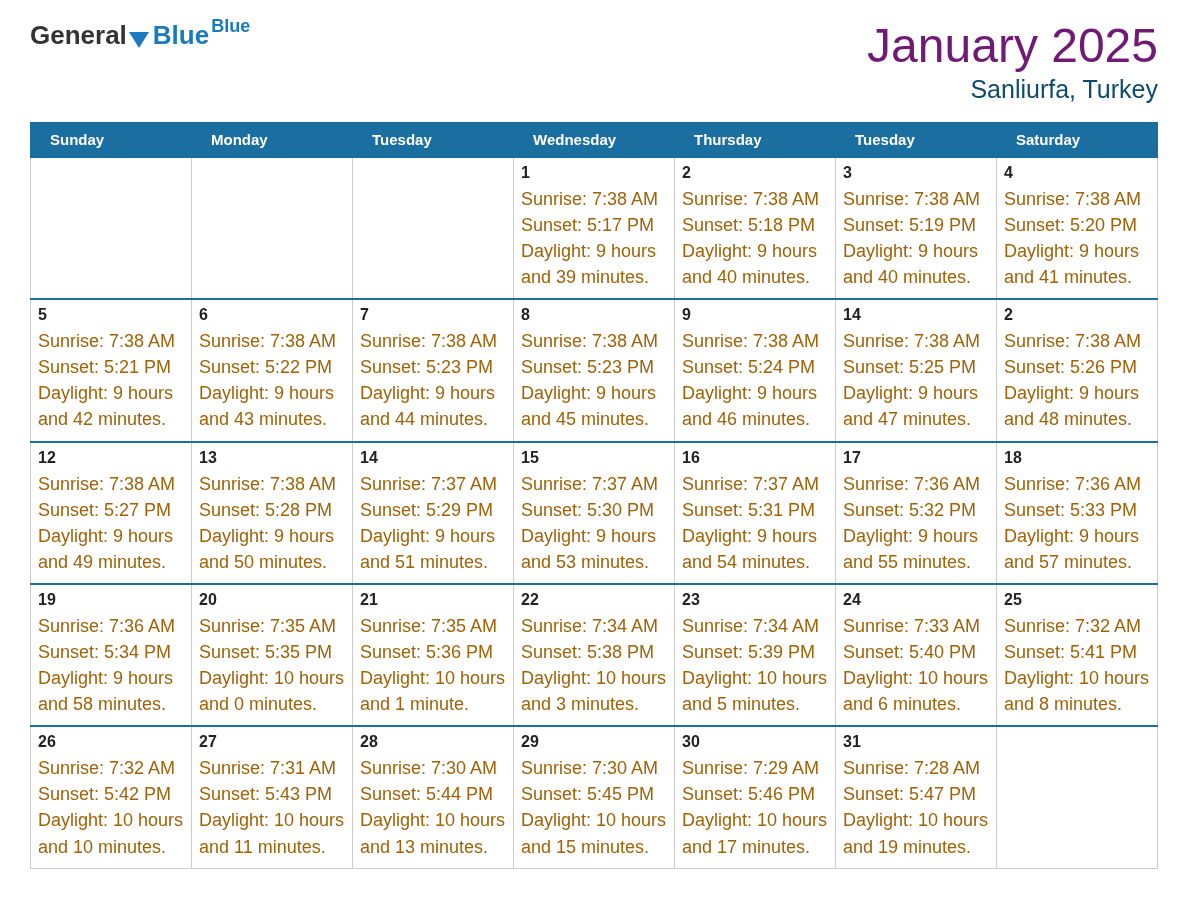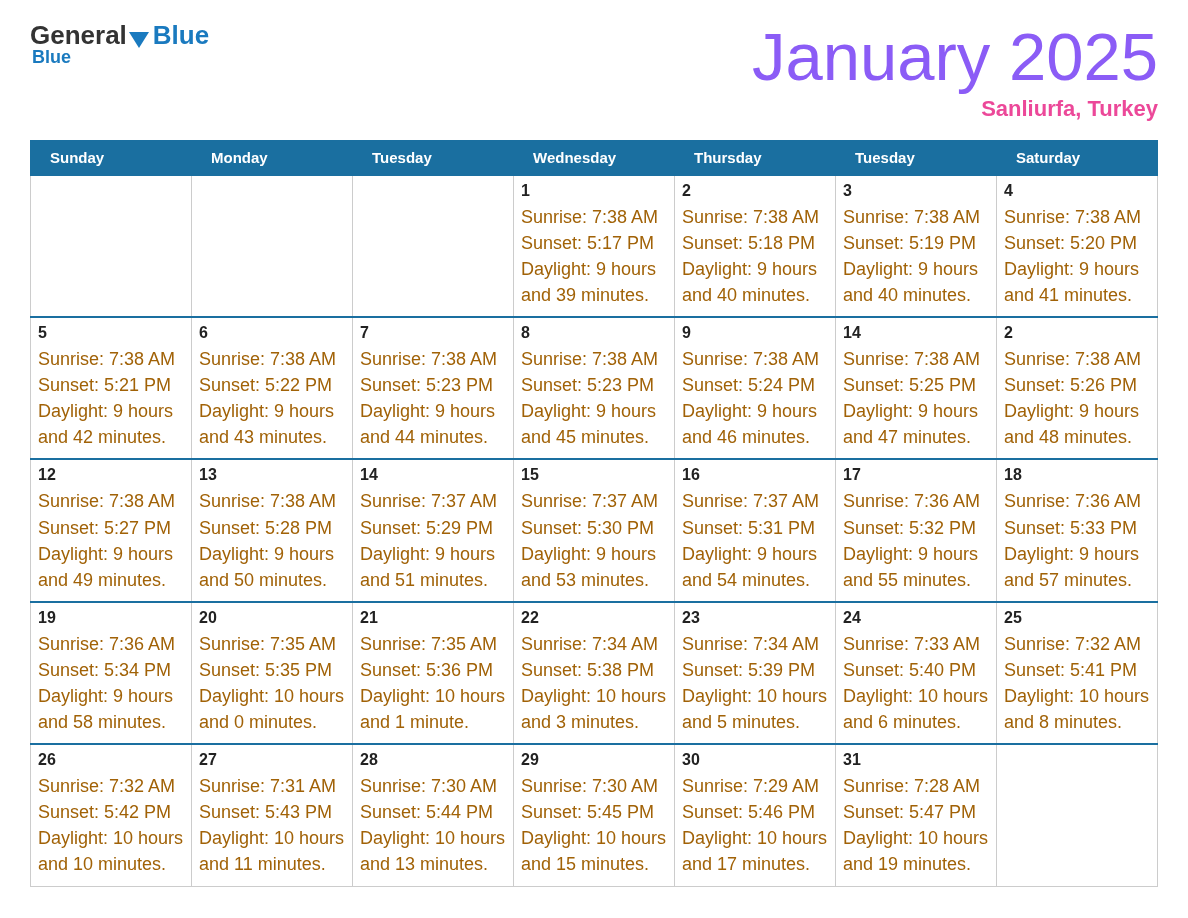--- a/index.html
+++ b/index.html
@@ -12,21 +12,21 @@
       min-height: 918px;
     }
     .header {
       display: flex;
       justify-content: space-between;
       align-items: flex-start;
       margin-bottom: 18px;
     }
     .logo {
       display: flex;
-      flex-direction: column;
+      flex-direction: row;
       align-items: flex-start;
     }
     .logo-text {
       display: flex;
       align-items: center;
       font-size: 26px;
       font-weight: bold;
       color: #333;
     }
     .logo-general { color: #333; }
@@ -38,31 +38,30 @@
       border-right: 10px solid transparent;
       border-top: 16px solid #1a7abf;
       margin: 0 2px;
       position: relative;
       top: 4px;
     }
     .logo-blue { color: #1a7abf; font-size: 26px; font-weight: bold; margin-left: 2px; }
     .logo-sub { color: #1a7abf; font-size: 18px; font-weight: bold; margin-top: -4px; margin-left: 2px; }
     .title-block { text-align: right; }
     .month-title {
-      font-size: 67px;
+      font-size: 48px;
       font-weight: normal;
-      color: #8b5cf6;
+      color: #701a75;
       line-height: 1.1;
       text-align: right;
     }
     .location {
-      font-size: 22px;
-      color: #ec4899;
+      font-size: 25px;
+      color: #0c4a6e;
       margin-top: 2px;
-      font-weight: bold;
     }
     .calendar {
       width: 100%;
       border-collapse: collapse;
       table-layout: fixed;
     }
     .calendar th {
       background-color: #1a6fa0;
       color: #fff;
       padding: 8px 19px;

